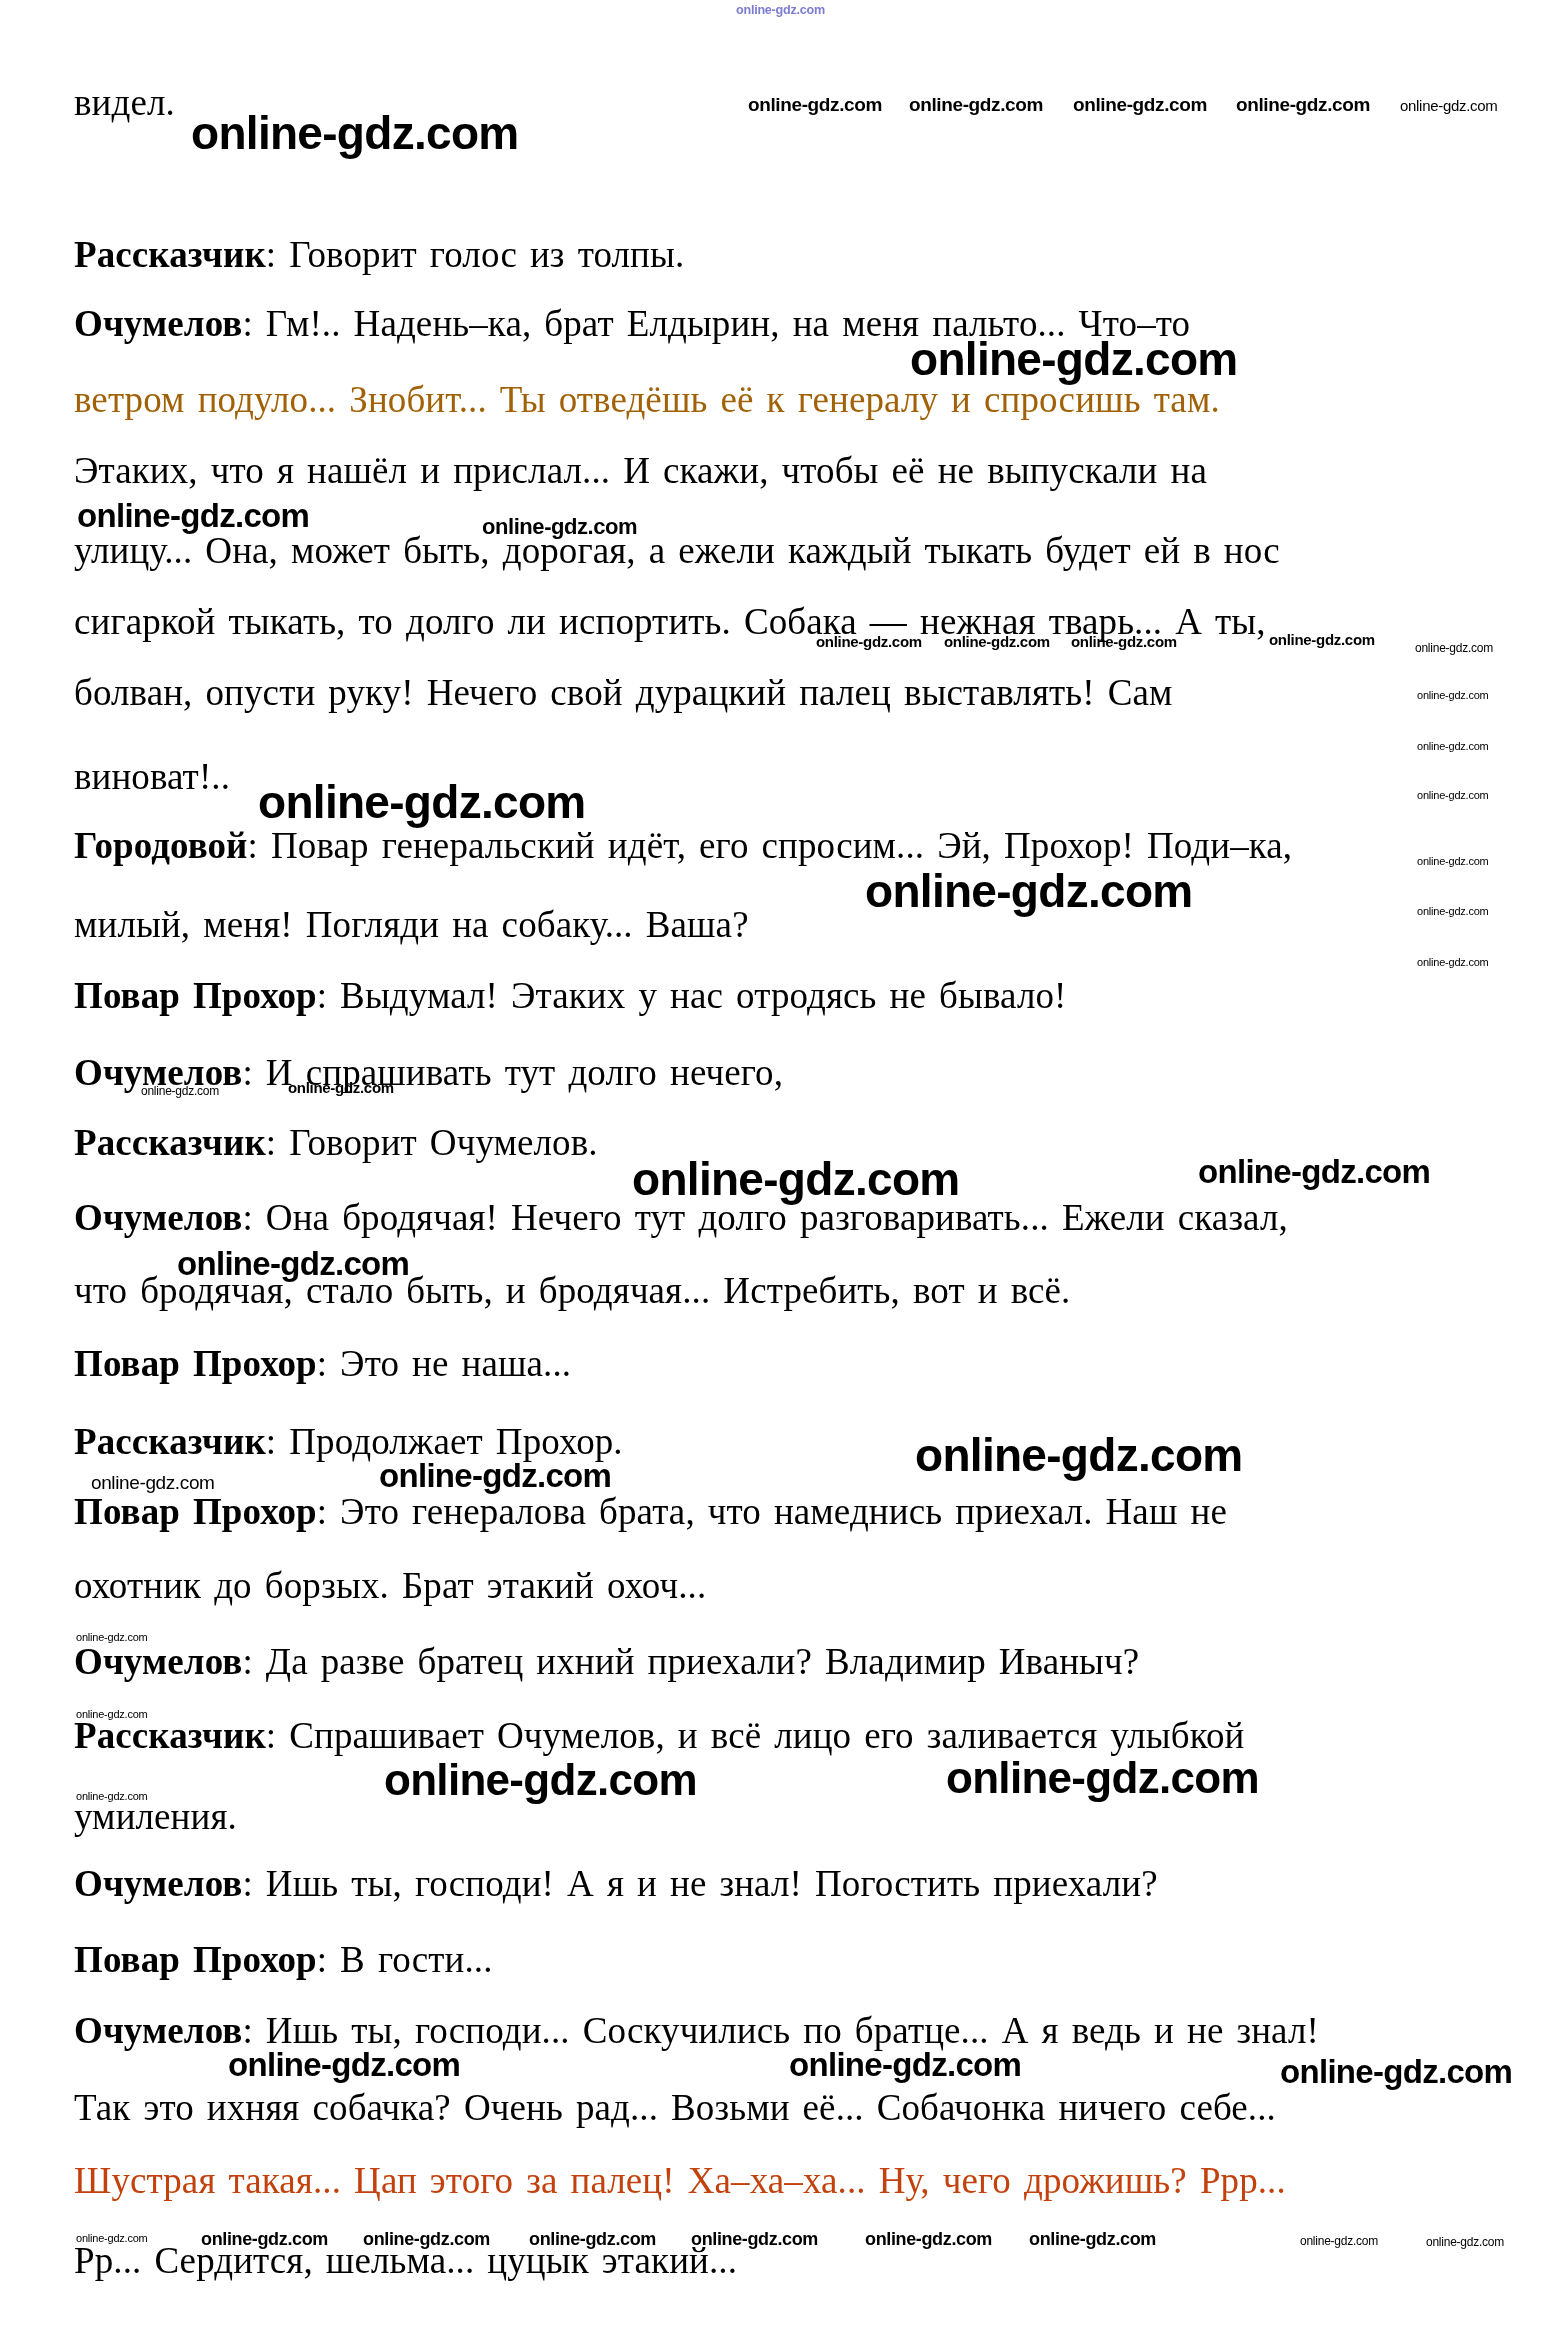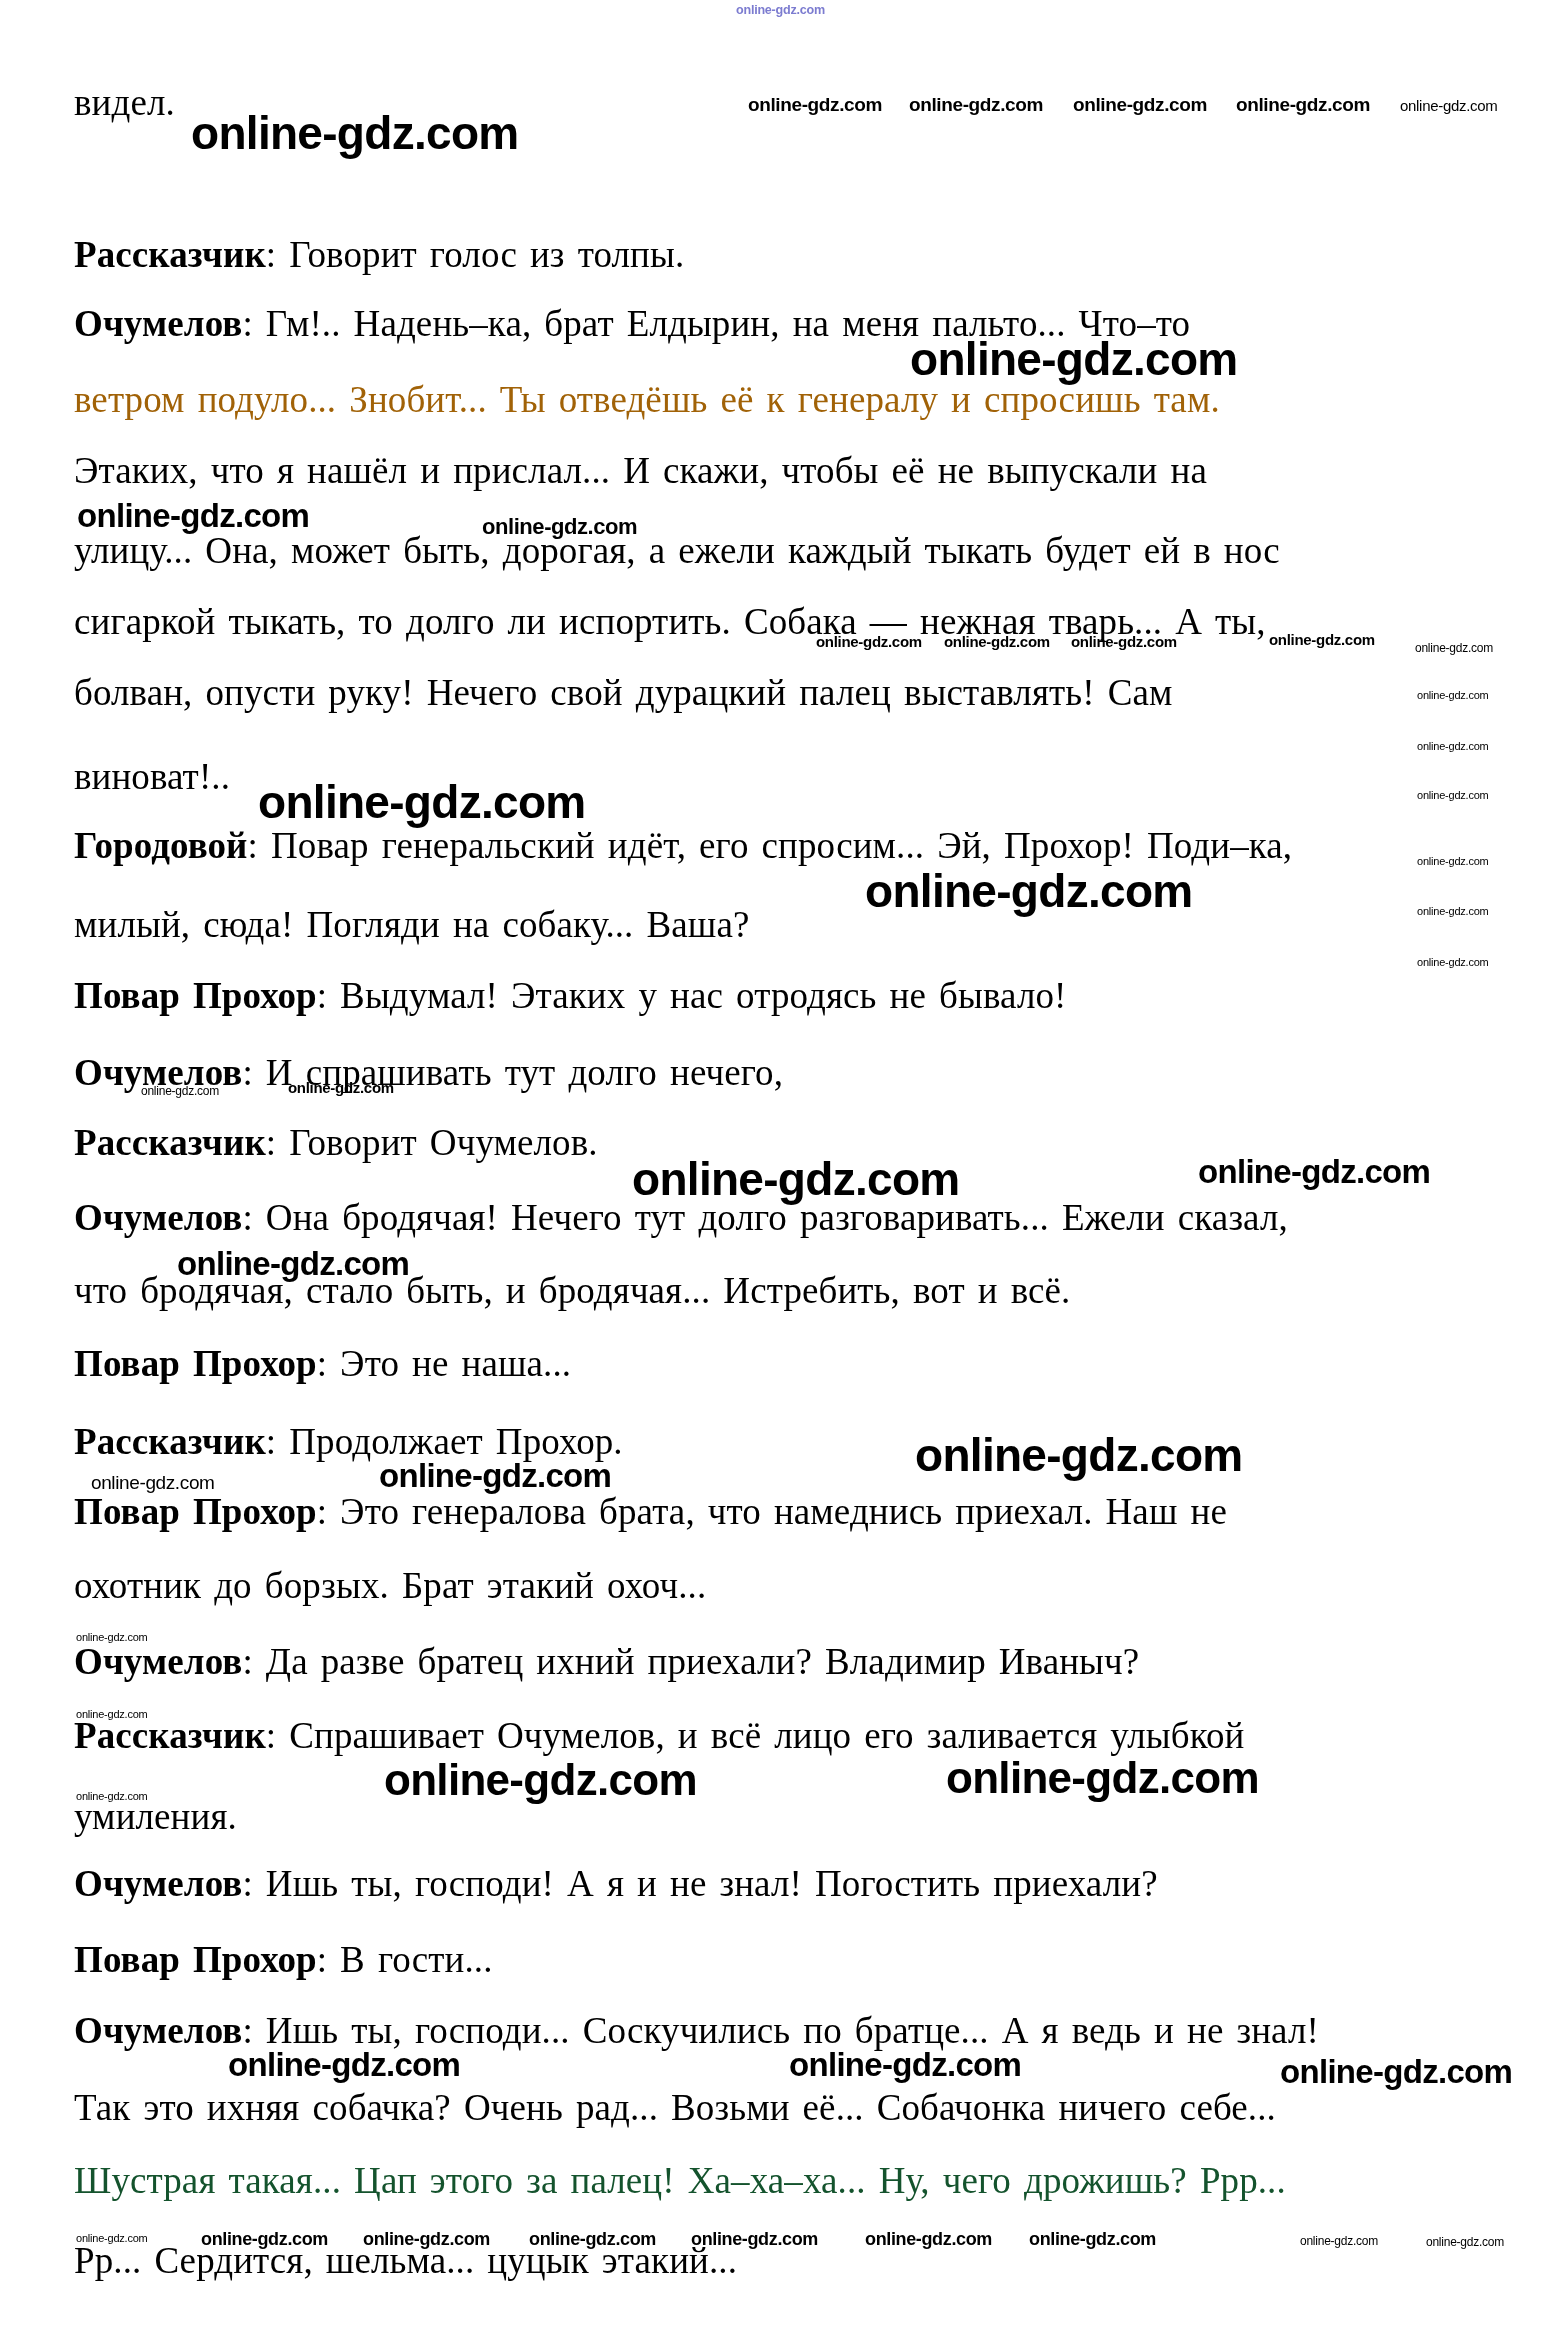--- a/index.html
+++ b/index.html
@@ -40,38 +40,38 @@
       <div class="line" style="top: 84px; color: rgb(0, 0, 0);">видел.</div>
       <div class="line" style="top: 236px; color: rgb(0, 0, 0);"><b>Рассказчик</b>: Говорит голос из толпы.</div>
       <div class="line" style="top: 305px; color: rgb(0, 0, 0);"><b>Очумелов</b>: Гм!.. Надень–ка, брат Елдырин, на меня пальто... Что–то</div>
       <div class="line" style="top: 381px; color: #a16207;">ветром подуло... Знобит... Ты отведёшь её к генералу и спросишь там.</div>
       <div class="line" style="top: 452px; color: rgb(0, 0, 0);">Этаких, что я нашёл и прислал... И скажи, чтобы её не выпускали на</div>
       <div class="line" style="top: 532px; color: rgb(0, 0, 0);">улицу... Она, может быть, дорогая, а ежели каждый тыкать будет ей в нос</div>
       <div class="line" style="top: 603px; color: rgb(0, 0, 0);">сигаркой тыкать, то долго ли испортить. Собака — нежная тварь... А ты,</div>
       <div class="line" style="top: 674px; color: rgb(0, 0, 0);">болван, опусти руку! Нечего свой дурацкий палец выставлять! Сам</div>
       <div class="line" style="top: 758px; color: rgb(0, 0, 0);">виноват!..</div>
       <div class="line" style="top: 827px; color: rgb(0, 0, 0);"><b>Городовой</b>: Повар генеральский идёт, его спросим... Эй, Прохор! Поди–ка,</div>
-      <div class="line" style="top: 906px; color: rgb(0, 0, 0);">милый, сюда! Погляди на собаку... Ваша?</div>
+      <div class="line" style="top: 906px; color: rgb(0, 0, 0);">милый, меня! Погляди на собаку... Ваша?</div>
       <div class="line" style="top: 977px; color: rgb(0, 0, 0);"><b>Повар Прохор</b>: Выдумал! Этаких у нас отродясь не бывало!</div>
       <div class="line" style="top: 1054px; color: rgb(0, 0, 0);"><b>Очумелов</b>: И спрашивать тут долго нечего,</div>
       <div class="line" style="top: 1124px; color: rgb(0, 0, 0);"><b>Рассказчик</b>: Говорит Очумелов.</div>
       <div class="line" style="top: 1199px; color: rgb(0, 0, 0);"><b>Очумелов</b>: Она бродячая! Нечего тут долго разговаривать... Ежели сказал,</div>
       <div class="line" style="top: 1272px; color: rgb(0, 0, 0);">что бродячая, стало быть, и бродячая... Истребить, вот и всё.</div>
       <div class="line" style="top: 1345px; color: rgb(0, 0, 0);"><b>Повар Прохор</b>: Это не наша...</div>
       <div class="line" style="top: 1423px; color: rgb(0, 0, 0);"><b>Рассказчик</b>: Продолжает Прохор.</div>
       <div class="line" style="top: 1493px; color: rgb(0, 0, 0);"><b>Повар Прохор</b>: Это генералова брата, что намеднись приехал. Наш не</div>
       <div class="line" style="top: 1567px; color: rgb(0, 0, 0);">охотник до борзых. Брат этакий охоч...</div>
       <div class="line" style="top: 1643px; color: rgb(0, 0, 0);"><b>Очумелов</b>: Да разве братец ихний приехали? Владимир Иваныч?</div>
       <div class="line" style="top: 1717px; color: rgb(0, 0, 0);"><b>Рассказчик</b>: Спрашивает Очумелов, и всё лицо его заливается улыбкой</div>
       <div class="line" style="top: 1798px; color: rgb(0, 0, 0);">умиления.</div>
       <div class="line" style="top: 1865px; color: rgb(0, 0, 0);"><b>Очумелов</b>: Ишь ты, господи! А я и не знал! Погостить приехали?</div>
       <div class="line" style="top: 1941px; color: rgb(0, 0, 0);"><b>Повар Прохор</b>: В гости...</div>
       <div class="line" style="top: 2012px; color: rgb(0, 0, 0);"><b>Очумелов</b>: Ишь ты, господи... Соскучились по братце... А я ведь и не знал!</div>
       <div class="line" style="top: 2089px; color: rgb(0, 0, 0);">Так это ихняя собачка? Очень рад... Возьми её... Собачонка ничего себе...</div>
-      <div class="line" style="top: 2162px; color: #14532d;">Шустрая такая... Цап этого за палец! Ха–ха–ха... Ну, чего дрожишь? Ррр...</div>
+      <div class="line" style="top: 2162px; color: #c2410c;">Шустрая такая... Цап этого за палец! Ха–ха–ха... Ну, чего дрожишь? Ррр...</div>
       <div class="line" style="top: 2242px; color: rgb(0, 0, 0);">Рр... Сердится, шельма... цуцык этакий...</div>
     </div>
   <div class="layer" id="wm-layer">
       <div class="wm" style="left: 736px; top: 3.7px; font-size: 12.6px; font-weight: 700; color: rgb(124, 124, 208);">online-gdz.com</div>
       <div class="wm" style="left: 748px; top: 95px; font-size: 19px; font-weight: 700;">online-gdz.com</div>
       <div class="wm" style="left: 909px; top: 95px; font-size: 19px; font-weight: 700;">online-gdz.com</div>
       <div class="wm" style="left: 1073px; top: 95px; font-size: 19px; font-weight: 700;">online-gdz.com</div>
       <div class="wm" style="left: 1236px; top: 95px; font-size: 19px; font-weight: 700;">online-gdz.com</div>
       <div class="wm" style="left: 1400px; top: 98px; font-size: 15px; font-weight: 400;">online-gdz.com</div>
       <div class="wm" style="left: 191px; top: 110px; font-size: 46px; font-weight: 700; letter-spacing: -0.7px;">online-gdz.com</div>

